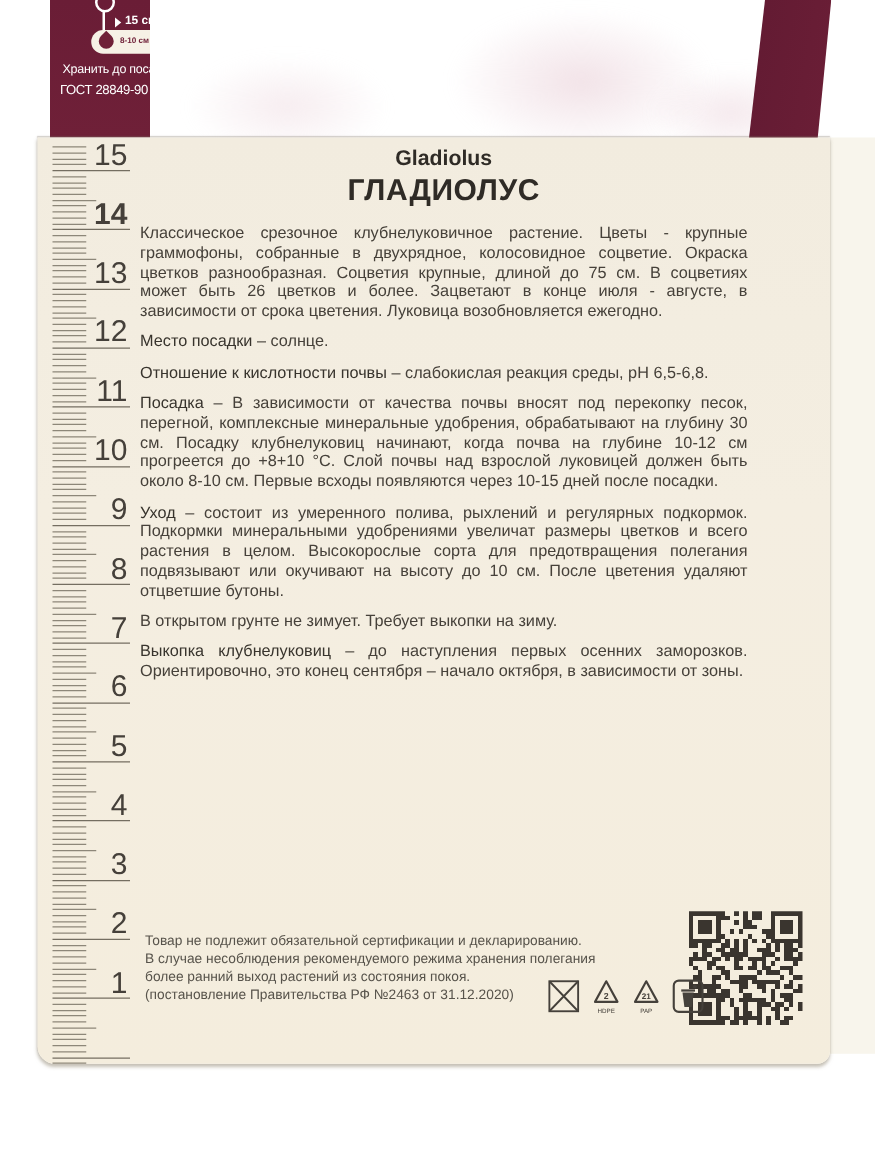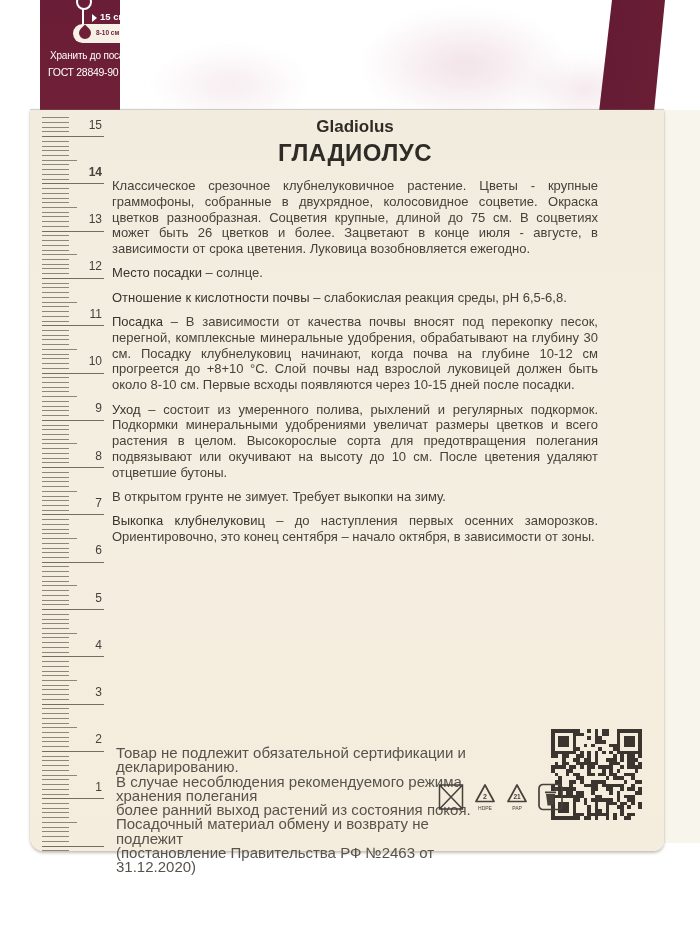--- a/index.html
+++ b/index.html
@@ -35,31 +35,31 @@
   .card{position:absolute;left:30px;top:110px;width:634px;height:741px;
     background:linear-gradient(180deg,#f2ecdf 0%,var(--card-bg) 40%,#f4eddd 100%);
     box-shadow:0 2px 3px rgba(150,140,120,.55), 0 -1px 1px rgba(120,110,95,.35);
     border-radius:0 0 10px 14px;}
   
   .ruler{position:absolute;left:10px;top:2px;width:70px;height:742px;overflow:hidden;}
   .tick{position:absolute;left:2px;height:1px;background:var(--ruler-line);}
   .tick.minor{width:27px;}
   .tick.mid{width:35px;}
   .tick.long{width:62px;background:#746e61;}
-  .ruler-num{position:absolute;left:22px;width:40px;text-align:right;font-size:12px;
+  .ruler-num{position:absolute;left:22px;width:40px;text-align:right;font-size:24px;
     line-height:22px;color:#45403a;}
   
   .text-col{position:absolute;left:82px;top:7px;width:486px;color:var(--ink);}
   .title-lat{text-align:center;font-size:17px;font-weight:bold;color:#2f2b26;line-height:20px;margin:0 0 3px 0;}
   .title-ru{text-align:center;font-size:24px;font-weight:bold;color:#2f2b26;line-height:26px;
     letter-spacing:.5px;margin:0 0 12px 0;}
   .para{font-size:13px;line-height:15.8px;text-align:justify;margin:0 0 8.5px 0;}
   .para .term{font-weight:normal;color:#38342d;}
   
-  .legal{position:absolute;left:86px;top:636px;width:370px;font-size:15px;line-height:14.3px;
+  .legal{position:absolute;left:86px;top:636px;width:370px;font-size:11px;line-height:14.3px;
     color:var(--legal-ink);}
   
   .qr{position:absolute;left:521px;top:619px;width:91px;height:91px;}
   
   .symbols{position:absolute;left:407px;top:672px;display:flex;gap:8px;align-items:flex-start;}
   .symbols svg{display:block;}
   .sym-label{font-family:"Liberation Sans",sans-serif;}
 </style>
 </head>
 <body>
@@ -274,21 +274,20 @@
       <p class="para"><span class="term">Посадка</span><span> – В зависимости от качества почвы вносят под перекопку песок, перегной, комплексные минеральные удобрения, обрабатывают на глубину 30 см. Посадку клубнелуковиц начинают, когда почва на глубине 10-12 см прогреется до +8+10 °С. Слой почвы над взрослой луковицей должен быть около 8-10 см. Первые всходы появляются через 10-15 дней после посадки.</span></p>
       <p class="para"><span class="term">Уход</span><span> – состоит из умеренного полива, рыхлений и регулярных подкормок. Подкормки минеральными удобрениями увеличат размеры цветков и всего растения в целом. Высокорослые сорта для предотвращения полегания подвязывают или окучивают на высоту до 10 см. После цветения удаляют отцветшие бутоны.</span></p>
       <p class="para"><span class="term"></span><span>В открытом грунте не зимует. Требует выкопки на зиму.</span></p>
       <p class="para"><span class="term">Выкопка клубнелуковиц</span><span> – до наступления первых осенних заморозков. Ориентировочно, это конец сентября – начало октября, в зависимости от зоны.</span></p>
     </div>
 
     <div class="legal">
       <div>Товар не подлежит обязательной сертификации и декларированию.</div>
       <div>В случае несоблюдения рекомендуемого режима хранения полегания</div>
       <div>более ранний выход растений из состояния покоя.</div>
-      <div>Посадочный материал обмену и возврату не подлежит</div>
       <div>(постановление Правительства РФ №2463 от 31.12.2020)</div>
     </div>
 
     <div class="qr">
       <svg width="91" height="91" viewBox="0 0 25 25" shape-rendering="crispEdges">
           <rect x="0" y="0" width="1" height="1" fill="#3a352f"></rect>
           <rect x="1" y="0" width="1" height="1" fill="#3a352f"></rect>
           <rect x="2" y="0" width="1" height="1" fill="#3a352f"></rect>
           <rect x="3" y="0" width="1" height="1" fill="#3a352f"></rect>
           <rect x="4" y="0" width="1" height="1" fill="#3a352f"></rect>

